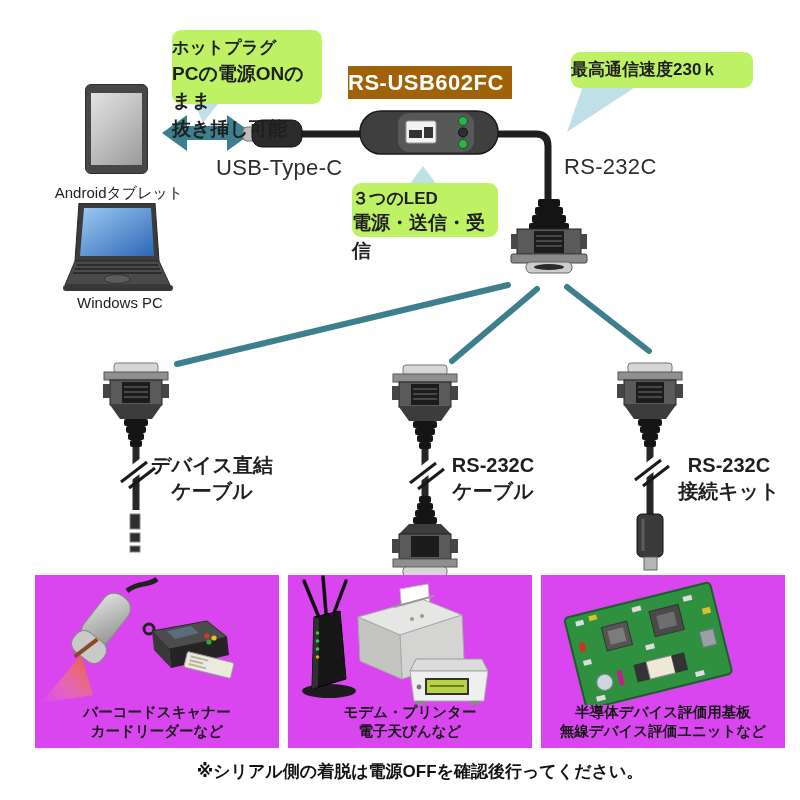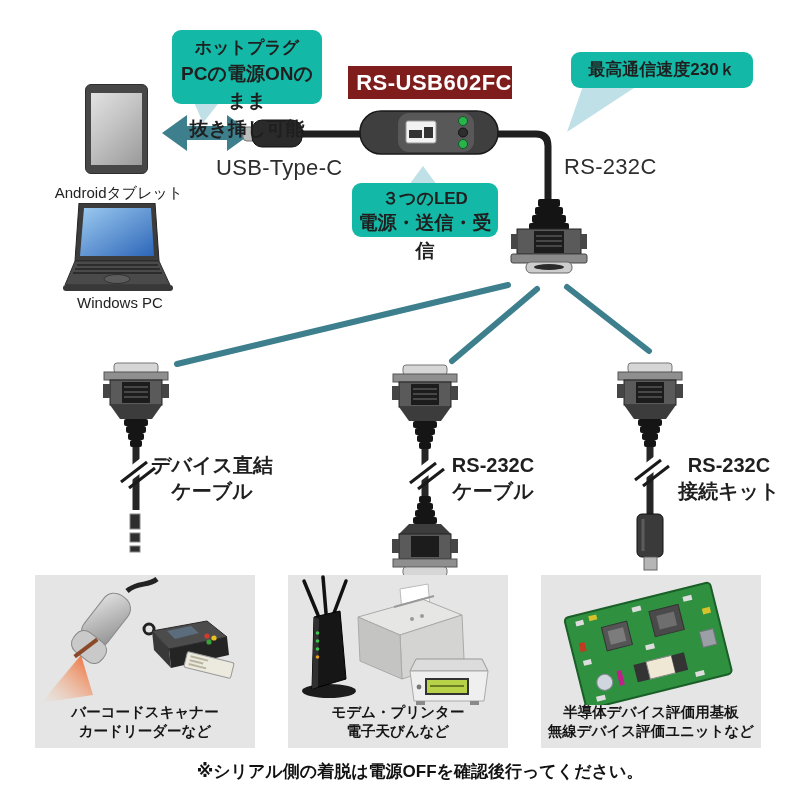--- a/index.html
+++ b/index.html
@@ -2,29 +2,29 @@
 <html><head>
 <meta charset="utf-8">
 <style>
   html,body{margin:0;padding:0;background:#fff;}
   .stage{
     position:relative;width:800px;height:800px;background:#ffffff;
     font-family:"Liberation Sans","DejaVu Sans",sans-serif;overflow:hidden;color:#1f1f1f;
   }
   .overlay{position:absolute;left:0;top:0;width:800px;height:800px;}
   .bubble{
-    position:absolute;background:#14b8a6;border-radius:9px;color:#1f1f1f;
-    font-weight:bold;text-align:center;box-sizing:border-box;
+    position:absolute;background:#bef264;border-radius:9px;color:#1f1f1f;
+    font-weight:bold;box-sizing:border-box;
   }
   .bubble.hotplug{left:172px;top:30px;width:150px;height:74px;padding-top:7px;}
   .b-title{font-size:17px;line-height:1.35;}
   .b-line{font-size:19px;line-height:1.45;}
   .model-badge{
-    position:absolute;left:348px;top:66px;width:164px;height:33px;background:#7f1d1d;
-    color:#ffffff;font-size:22px;font-weight:bold;text-align:right;line-height:33px;letter-spacing:.5px;
+    position:absolute;left:348px;top:66px;width:164px;height:33px;background:#a16207;
+    color:#ffffff;font-size:22px;font-weight:bold;text-align:left;line-height:33px;letter-spacing:.5px;
   }
   .bubble.speed{left:538px;top:52px;width:182px;height:36px;font-size:17px;line-height:36px;margin-left:33px;}
   .bubble.led{left:352px;top:183px;width:146px;height:54px;padding-top:5px;}
   .led-line1{font-size:17px;line-height:1.25;}
   .lbl{position:absolute;color:#2e2e2e;font-size:22px;font-weight:500;letter-spacing:.3px;}
   .lbl.usb{left:216px;top:155px;}
   .lbl.serial{left:564px;top:154px;}
   .tablet{
     position:absolute;left:85px;top:84px;width:63px;height:90px;background:#474747;
     border-radius:6px;border:1px solid #2e2e2e;box-sizing:border-box;
@@ -37,21 +37,21 @@
   .host-label{position:absolute;font-size:15px;color:#222222;text-align:center;}
   .host-label.tablet-label{left:45px;top:184px;width:148px;}
   .host-label.pc-label{left:48px;top:294px;width:144px;}
   .cable-label{
     position:absolute;width:150px;text-align:center;font-size:20px;font-weight:600;
     color:#1f1f1f;line-height:1.3;top:452px;
   }
   .cable-label.c1{left:137px;}
   .cable-label.c2{left:418px;}
   .cable-label.c3{left:654px;}
-  .panel{position:absolute;top:575px;width:220px;height:173px;background:#e5e5e5;}
+  .panel{position:absolute;top:575px;width:220px;height:173px;background:#d946ef;padding-left:24px;}
   .panel.p1{left:35px;}
   .panel.p2{left:288px;}
   .panel.p3{left:541px;}
   .panel-art{position:absolute;left:0;top:0;}
   .caption{
     position:absolute;left:0;right:0;bottom:7px;text-align:center;
     font-size:14.5px;font-weight:bold;color:#151515;line-height:1.32;
   }
   .footer-note{
     position:absolute;left:0;right:0;top:760px;text-align:center;

